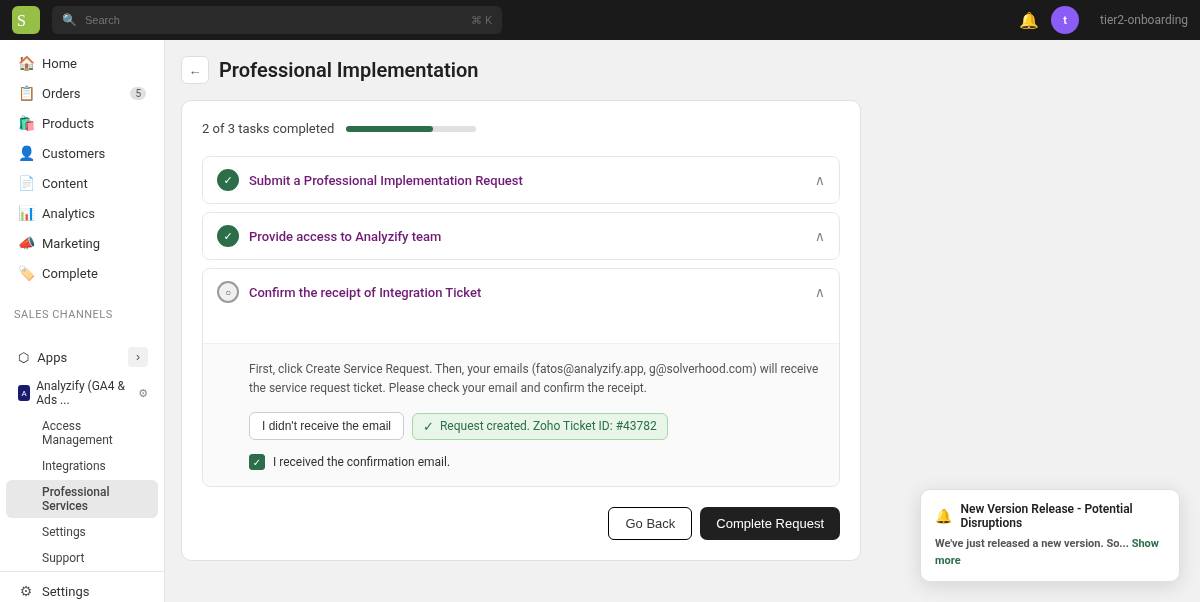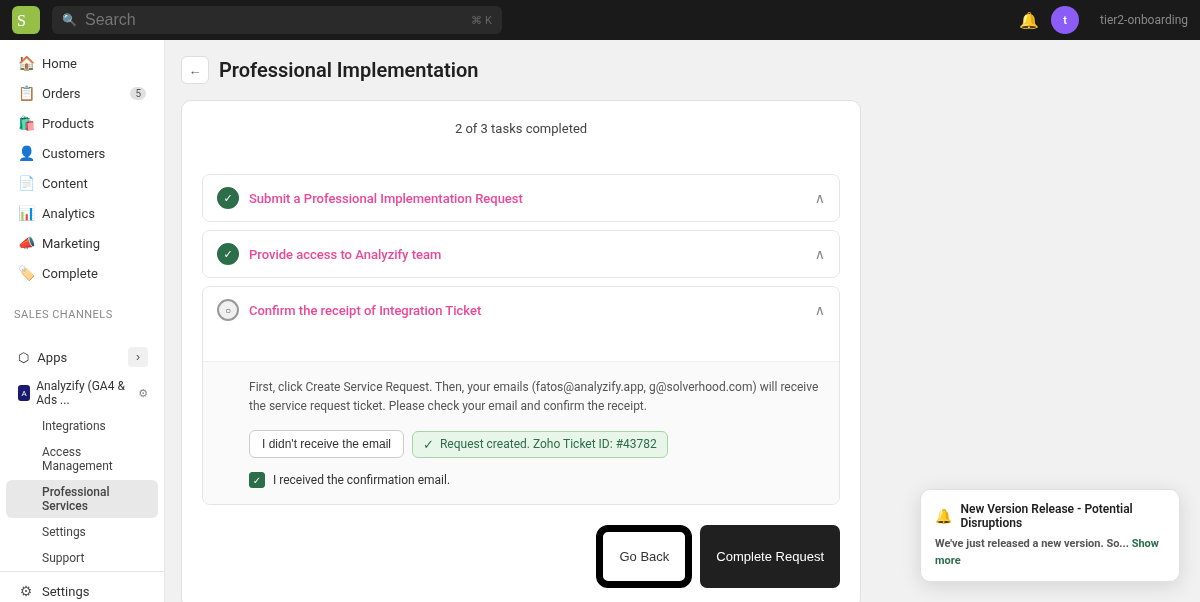--- a/index.html
+++ b/index.html
@@ -37,21 +37,21 @@
       padding: 0 10px;
       gap: 8px;
       color: #888;
       font-size: 12px;
     }
     .search-bar input {
       background: transparent;
       border: none;
       outline: none;
       color: #ccc;
-      font-size: 16px;
+      font-size: 11px;
       flex: 1;
     }
     .search-shortcut {
       display: flex;
       align-items: center;
       gap: 3px;
       font-size: 11px;
       color: #666;
     }
     .topbar-right {
@@ -213,21 +213,20 @@
       padding: 20px;
       max-width: 680px;
     }
 
     
     .progress-section {
       display: flex;
       align-items: center;
       gap: 12px;
       margin-bottom: 20px;
-      flex-direction: column;
     }
     .progress-text {
       font-size: 13px;
       color: #444;
       white-space: nowrap;
     }
     .progress-bar-bg {
       height: 6px;
       background: #e0e0e0;
       border-radius: 3px;
@@ -273,21 +272,21 @@
       font-size: 11px;
     }
     .task-check.active {
       background: #f0f0f0;
       border-color: #999;
     }
     .task-label {
       flex: 1;
       font-size: 13px;
       font-weight: 500;
-      color: #ec4899;
+      color: #701a75;
     }
     .task-chevron {
       color: #888;
       font-size: 14px;
     }
     .task-body {
       padding: 16px 14px 16px 46px;
       border-top: 1px solid #f0f0f0;
       background: #fafafa;
       margin-top: 28px;
@@ -352,23 +351,23 @@
     }
 
     
     .action-row {
       display: flex;
       justify-content: flex-end;
       gap: 8px;
       margin-top: 20px;
     }
     .btn-outline {
-      padding: 17px 16px;
-      border: 7px solid #000000;
-      border-radius: 12px;
+      padding: 8px 16px;
+      border: 1px solid #000000;
+      border-radius: 6px;
       background: white;
       font-size: 13px;
       color: #333;
       cursor: pointer;
     }
     .btn-primary {
       padding: 8px 16px;
       border: none;
       border-radius: 7px;
       background: #202020;
@@ -504,22 +503,22 @@
       </div>
       <button class="apps-expand-btn">›</button>
     </div>
 
     <div class="analyzify-sub">
       <div class="analyzify-icon">A</div>
       <span>Analyzify (GA4 &amp; Ads ...</span>
       <span style="margin-left:auto; color:#888; font-size:11px;">⚙</span>
     </div>
 
+    <div class="sidebar-sub">Access Management</div>
     <div class="sidebar-sub">Integrations</div>
-    <div class="sidebar-sub">Access Management</div>
     <div class="sidebar-sub active">Professional Services</div>
     <div class="sidebar-sub">Settings</div>
     <div class="sidebar-sub">Support</div>
 
     <div class="sidebar-bottom">
       <div class="sidebar-item">
         <span class="icon">⚙</span>
         <span>Settings</span>
       </div>
     </div>

